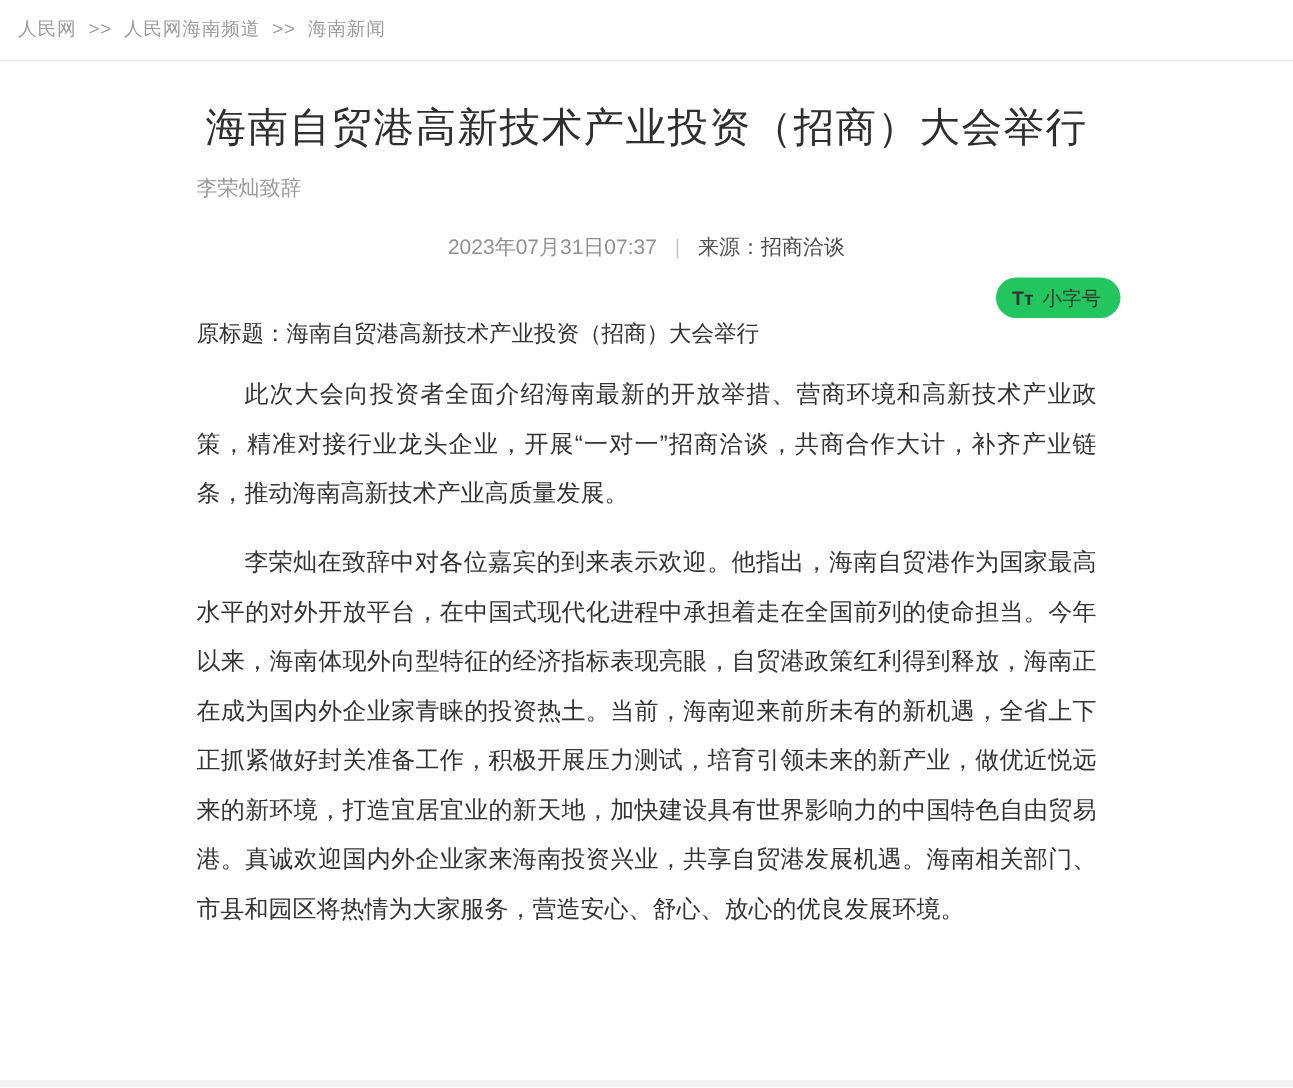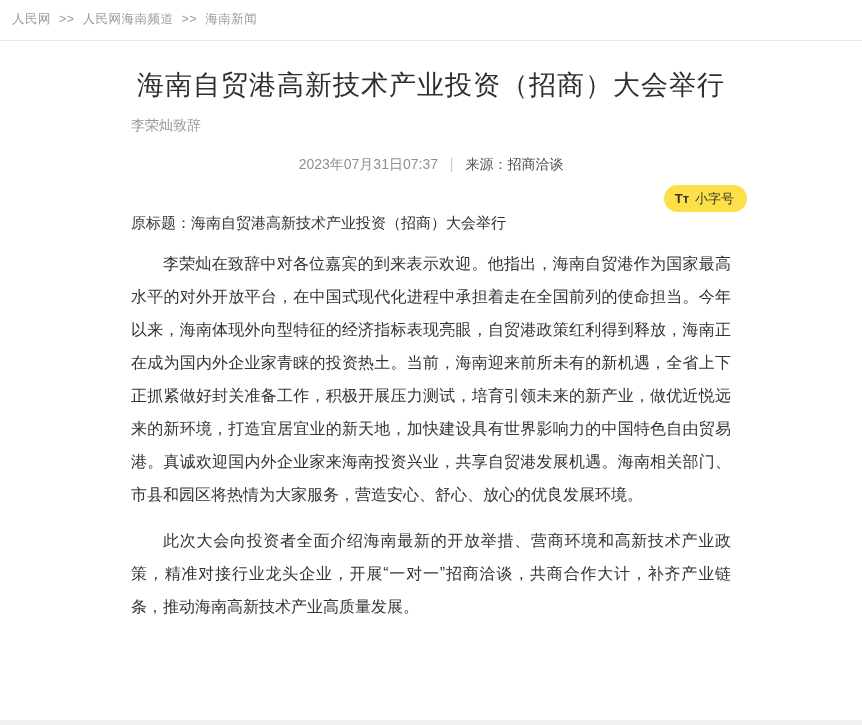--- a/index.html
+++ b/index.html
@@ -67,21 +67,21 @@
   }
   .toolbar {
     margin-top: 11px;
     display: flex;
     justify-content: flex-end;
     padding-right: 0;
     height: 27px;
   }
   .font-size-btn {
     border: none;
-    background: #fde047;
+    background: #22c55e;
     border-radius: 14px;
     padding: 5px 13px 5px 11px;
     font-size: 13px;
     color: #333;
     cursor: pointer;
     display: inline-flex;
     align-items: center;
     gap: 6px;
     font-family: "Liberation Sans", "DejaVu Sans", sans-serif;
     margin-right: -16px;
@@ -144,22 +144,22 @@
     <div class="toolbar">
       <button class="font-size-btn">
         <span class="tt">Tᴛ</span>
         <span>小字号</span>
       </button>
     </div>
 
     <div class="article-body">
       <p class="origin"><span>原标题：</span><span>海南自贸港高新技术产业投资（招商）大会举行</span></p>
 
+      <p class="para">此次大会向投资者全面介绍海南最新的开放举措、营商环境和高新技术产业政策，精准对接行业龙头企业，开展“一对一”招商洽谈，共商合作大计，补齐产业链条，推动海南高新技术产业高质量发展。</p>
       <p class="para">李荣灿在致辞中对各位嘉宾的到来表示欢迎。他指出，海南自贸港作为国家最高水平的对外开放平台，在中国式现代化进程中承担着走在全国前列的使命担当。今年以来，海南体现外向型特征的经济指标表现亮眼，自贸港政策红利得到释放，海南正在成为国内外企业家青睐的投资热土。当前，海南迎来前所未有的新机遇，全省上下正抓紧做好封关准备工作，积极开展压力测试，培育引领未来的新产业，做优近悦远来的新环境，打造宜居宜业的新天地，加快建设具有世界影响力的中国特色自由贸易港。真诚欢迎国内外企业家来海南投资兴业，共享自贸港发展机遇。海南相关部门、市县和园区将热情为大家服务，营造安心、舒心、放心的优良发展环境。</p>
-      <p class="para">此次大会向投资者全面介绍海南最新的开放举措、营商环境和高新技术产业政策，精准对接行业龙头企业，开展“一对一”招商洽谈，共商合作大计，补齐产业链条，推动海南高新技术产业高质量发展。</p>
 
     </div>
 
   </div>
 
   <div class="bottom-bar"></div>
 
 </div>
 
 </body></html>

